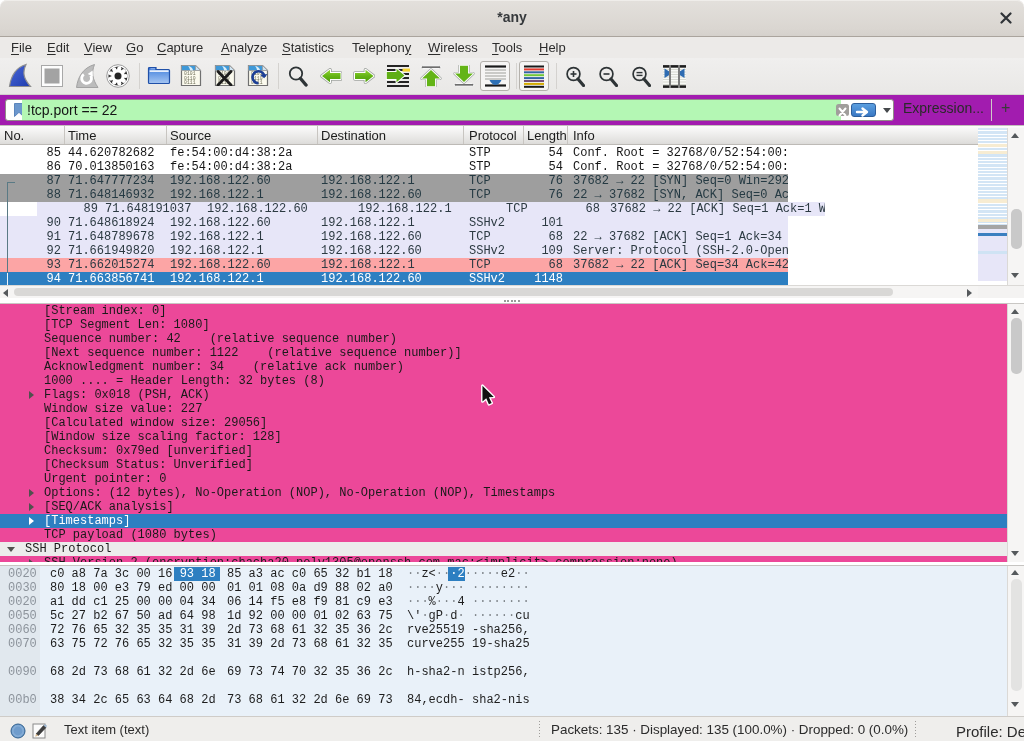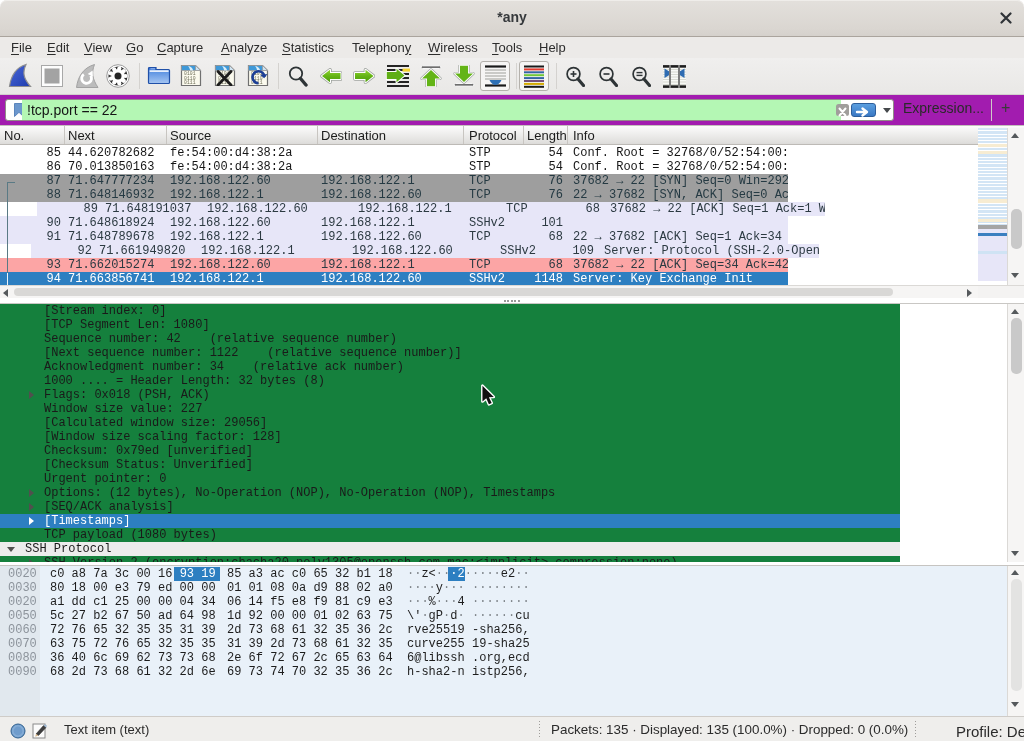--- a/index.html
+++ b/index.html
@@ -48,21 +48,21 @@
 .cinfo{left:573px;width:404px;}
 
 #minimap{left:978px;top:128px;width:29px;height:156px;background:#fff;overflow:hidden;}
 .sbv{background:#f6f5f4;border-left:1px solid #dbd9d6;box-sizing:border-box;}
 .sbh{background:#f6f5f4;border-top:1px solid #dbd9d6;box-sizing:border-box;}
 .thumb{position:absolute;background:#c9c9c9;border-radius:5px;}
 .arr{position:absolute;width:0;height:0;}
 
 .splitter{left:0;width:1024px;background:#ebebea;}
 
-#details{left:0;top:304px;width:900px;height:258px;background:#15803d;overflow:hidden;}
+#details{left:0;top:304px;width:1024px;height:258px;background:#ec4899;overflow:hidden;}
 .drow{position:absolute;left:0;width:1007px;height:14px;font-size:12px;color:#1a1a1a;white-space:pre;}
 .tri{position:absolute;width:0;height:0;}
 .trir{border-left:5px solid #50504e;border-top:4px solid transparent;border-bottom:4px solid transparent;}
 .trid{border-top:5px solid #50504e;border-left:4px solid transparent;border-right:4px solid transparent;}
 
 #hexpane{left:0;top:565px;width:1024px;height:151px;background:#e9f1f9;overflow:hidden;border-top:1px solid #c6c4c1;box-sizing:border-box;}
 #hexgutter{left:0;top:0;width:40px;height:151px;background:#e1e8ee;}
 .hrow{position:absolute;left:0;width:1007px;height:14px;font-size:12px;color:#1d1d1d;white-space:pre;}
 .hoff{position:absolute;left:8px;color:#8d949c;}
 .hx1{position:absolute;left:50px;}
@@ -314,21 +314,21 @@
   <div class="abs" id="fcaret"></div>
  </div>
 </div>
 <div class="abs" id="fexpr">Expression...</div>
 <div class="abs" id="fsep2"></div>
 <div class="abs" id="fplus">+</div>
 
 <div class="abs" id="plheader">
  <span style="left:4px">No.</span>
     <i style="left:64px"></i>
- <span style="left:68px">Next</span>
+ <span style="left:68px">Time</span>
     <i style="left:166px"></i>
  <span style="left:170px">Source</span>
     <i style="left:317px"></i>
  <span style="left:321px">Destination</span>
     <i style="left:463px"></i>
  <span style="left:469px">Protocol</span>
     <i style="left:523px"></i>
  <span style="left:527px">Length</span>
     <i style="left:567px"></i>
  <span style="left:573px">Info</span>
@@ -389,21 +389,21 @@
     </div>
 <div class="prow" style="top:230px;background:#e7e6f8;color:#2c3a42;">
       <span class="cno">91</span>
       <span class="ctime">71.648789678</span>
       <span class="csrc">192.168.122.1</span>
       <span class="cdst">192.168.122.60</span>
       <span class="cproto">TCP</span>
       <span class="clen">68</span>
       <span class="cinfo">22 → 37682 [ACK] Seq=1 Ack=34 Win=29056 Len=0 TSval=3649587516 TSecr=27</span>
     </div>
-<div class="prow" style="top:244px;background:#e7e6f8;color:#2c3a42;margin-left:31px;">
+<div class="prow" style="top:244px;background:#e7e6f8;color:#2c3a42;">
       <span class="cno">92</span>
       <span class="ctime">71.661949820</span>
       <span class="csrc">192.168.122.1</span>
       <span class="cdst">192.168.122.60</span>
       <span class="cproto">SSHv2</span>
       <span class="clen">109</span>
       <span class="cinfo">Server: Protocol (SSH-2.0-OpenSSH_7.6p1 Ubuntu-4ubuntu0.3)</span>
     </div>
 <div class="prow" style="top:258px;background:#fca5a5;color:#2c3a42;">
       <span class="cno">93</span>
@@ -414,21 +414,20 @@
       <span class="clen">68</span>
       <span class="cinfo">37682 → 22 [ACK] Seq=34 Ack=42 Win=29312 Len=0 TSval=2715667191 TSecr=3</span>
     </div>
 <div class="prow" style="top:272px;background:#2d7fc1;color:#fff;">
       <span class="cno">94</span>
       <span class="ctime">71.663856741</span>
       <span class="csrc">192.168.122.1</span>
       <span class="cdst">192.168.122.60</span>
       <span class="cproto">SSHv2</span>
       <span class="clen">1148</span>
-      <span class="cinfo">Server: Key Exchange Init</span>
     </div>
 <div class="abs" style="left:7px;top:182px;width:1px;height:91px;background:#5a7a85;"></div>
 <div class="abs" style="left:7px;top:182px;width:8px;height:1px;background:#5a7a85;"></div>
 <div class="abs" style="left:7px;top:273px;width:1px;height:13px;background:#eef3f8;"></div>
   </div>
 
 <div class="abs" id="minimap">
     <div class="abs" style="left:0;top:0;width:29px;height:98px;background:repeating-linear-gradient(#d3e5f5 0 2.3px,#ffffff 2.3px 3.3px);"></div>
 <div class="abs" style="left:0;top:16px;width:29px;height:3px;background:#f7ecd2;"></div>
 <div class="abs" style="left:0;top:23px;width:29px;height:3px;background:#f7ecd2;"></div>
@@ -476,28 +475,28 @@
 <div class="drow" style="left:25px;top:238px;">SSH Protocol</div>
 <div class="tri trir" style="left:29px;top:255px;border-left-color:#50504e;"></div>
 <div class="drow" style="left:44px;top:252px;">SSH Version 2 (encryption:chacha20_poly1305@openssh.com mac:&lt;implicit&gt; compression:none)</div>
   </div>
 <div class="abs sbv" id="dvscroll" style="left:1007px;top:304px;width:17px;height:258px"></div>
 
 <div class="abs mono" id="hexpane">
     <div class="abs" id="hexgutter"></div>
 <div class="abs" style="left:174px;top:1px;width:46px;height:14px;background:#2d7fc1;"></div>
 <div class="abs" style="left:448px;top:1px;width:17px;height:14px;background:#2d7fc1;"></div>
-<div class="hrow" style="top:1px"><span class="hoff">0020</span><span class="hx1">c0 a8 7a 3c 00 16 <span style="color:#fff">93 19</span></span><span class="hx2">85 a3 ac c0 65 32 b1 18</span><span class="ha1"><g>·</g><g>·</g>z&lt;<g>·</g><g>·</g><span style="color:#fff">·2</span><g>·</g></span><span class="ha2"><g>·</g><g>·</g><g>·</g><g>·</g>e2<g>·</g><g>·</g></span></div>
+<div class="hrow" style="top:1px"><span class="hoff">0020</span><span class="hx1">c0 a8 7a 3c 00 16 <span style="color:#fff">93 18</span></span><span class="hx2">85 a3 ac c0 65 32 b1 18</span><span class="ha1"><g>·</g><g>·</g>z&lt;<g>·</g><g>·</g><span style="color:#fff">·2</span><g>·</g></span><span class="ha2"><g>·</g><g>·</g><g>·</g><g>·</g>e2<g>·</g><g>·</g></span></div>
 <div class="hrow" style="top:15px"><span class="hoff">0030</span><span class="hx1">80 18 00 e3 79 ed 00 00</span><span class="hx2">01 01 08 0a d9 88 02 a0</span><span class="ha1"><g>·</g><g>·</g><g>·</g><g>·</g>y<g>·</g><g>·</g><g>·</g></span><span class="ha2"><g>·</g><g>·</g><g>·</g><g>·</g><g>·</g><g>·</g><g>·</g><g>·</g></span></div>
 <div class="hrow" style="top:29px"><span class="hoff">0020</span><span class="hx1">a1 dd c1 25 00 00 04 34</span><span class="hx2">06 14 f5 e8 f9 81 c9 e3</span><span class="ha1"><g>·</g><g>·</g><g>·</g>%<g>·</g><g>·</g><g>·</g>4</span><span class="ha2"><g>·</g><g>·</g><g>·</g><g>·</g><g>·</g><g>·</g><g>·</g><g>·</g></span></div>
 <div class="hrow" style="top:43px"><span class="hoff">0050</span><span class="hx1">5c 27 b2 67 50 ad 64 98</span><span class="hx2">1d 92 00 00 01 02 63 75</span><span class="ha1">\'<g>·</g>gP<g>·</g>d<g>·</g></span><span class="ha2"><g>·</g><g>·</g><g>·</g><g>·</g><g>·</g><g>·</g>cu</span></div>
 <div class="hrow" style="top:57px"><span class="hoff">0060</span><span class="hx1">72 76 65 32 35 35 31 39</span><span class="hx2">2d 73 68 61 32 35 36 2c</span><span class="ha1">rve25519</span><span class="ha2">-sha256,</span></div>
 <div class="hrow" style="top:71px"><span class="hoff">0070</span><span class="hx1">63 75 72 76 65 32 35 35</span><span class="hx2">31 39 2d 73 68 61 32 35</span><span class="ha1">curve255</span><span class="ha2">19-sha25</span></div>
-<div class="hrow" style="top:85px"><span class="hoff">0080</span><span class="hx1">36 40 6c 69 62 73 73 68</span><span class="hx2">2e 6f 72 67 2c 65 63 64</span><span class="ha1">6@libssh</span><span class="ha2">.org,ecd</span></div>
 <div class="hrow" style="top:99px"><span class="hoff">0090</span><span class="hx1">68 2d 73 68 61 32 2d 6e</span><span class="hx2">69 73 74 70 32 35 36 2c</span><span class="ha1">h-sha2-n</span><span class="ha2">istp256,</span></div>
+<div class="hrow" style="top:127px"><span class="hoff">00b0</span><span class="hx1">38 34 2c 65 63 64 68 2d</span><span class="hx2">73 68 61 32 2d 6e 69 73</span><span class="ha1">84,ecdh-</span><span class="ha2">sha2-nis</span></div>
   </div>
 <div class="abs sbv" id="hvscroll" style="left:1007px;top:566px;width:17px;height:150px"></div>
 
 <div class="abs" id="statusbar">
  <svg class="abs" style="left:10px;top:6px" width="16" height="16" viewBox="0 0 16 16">
   <circle cx="8" cy="8" r="7" fill="#6f9ccc" stroke="#31618f" stroke-width="1"></circle>
   <circle cx="8" cy="8" r="5.2" fill="none" stroke="#8fb4da" stroke-width="1.6" opacity="0.7"></circle>
  </svg>
  <svg class="abs" style="left:32px;top:5px" width="16" height="17" viewBox="0 0 16 17">
   <rect x="1" y="2" width="12" height="14" fill="#fbfbfb" stroke="#8a8a8a" stroke-width="1"></rect>

